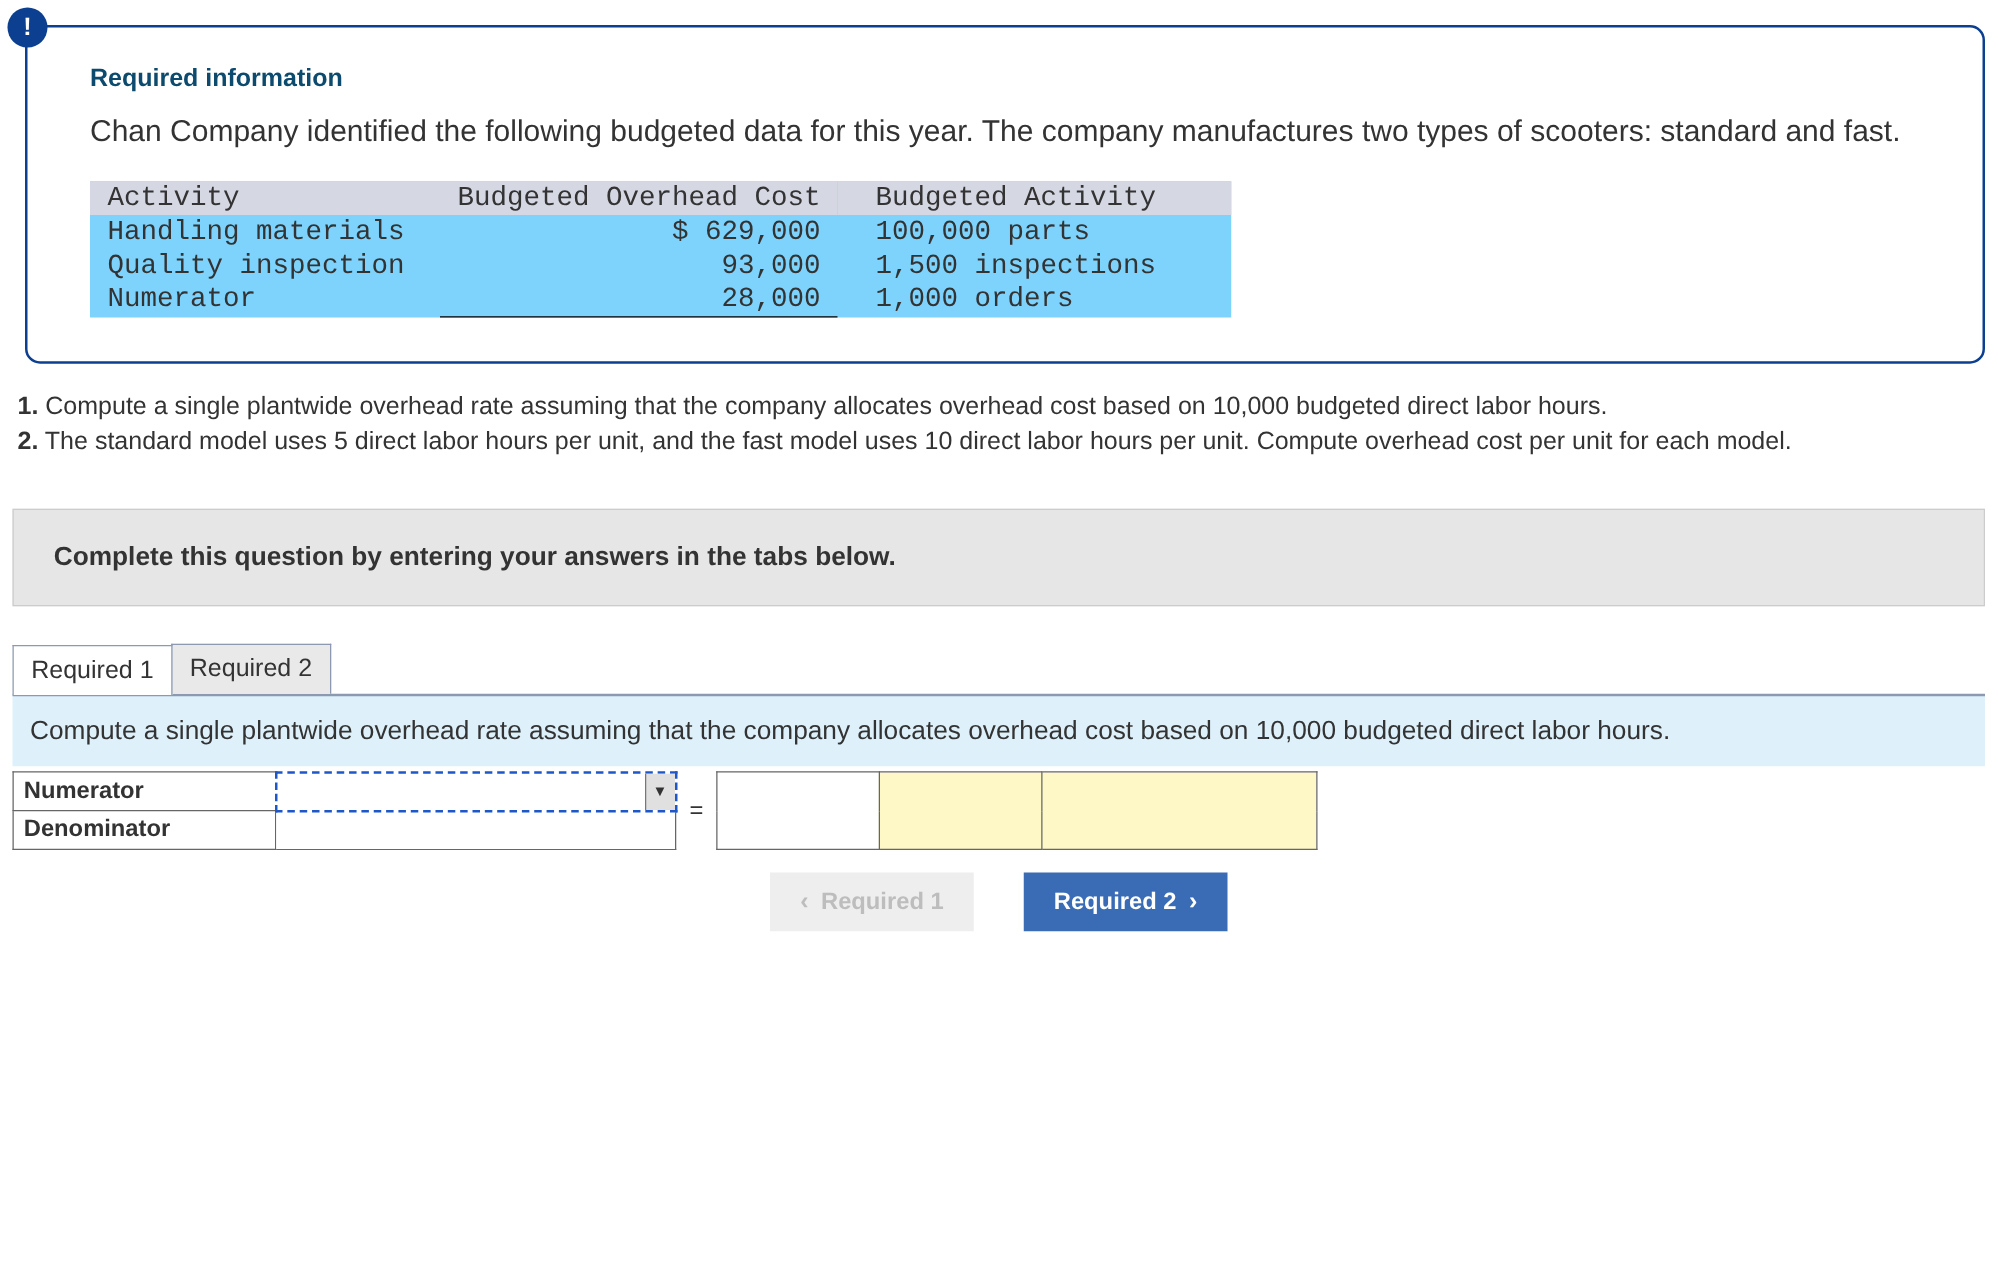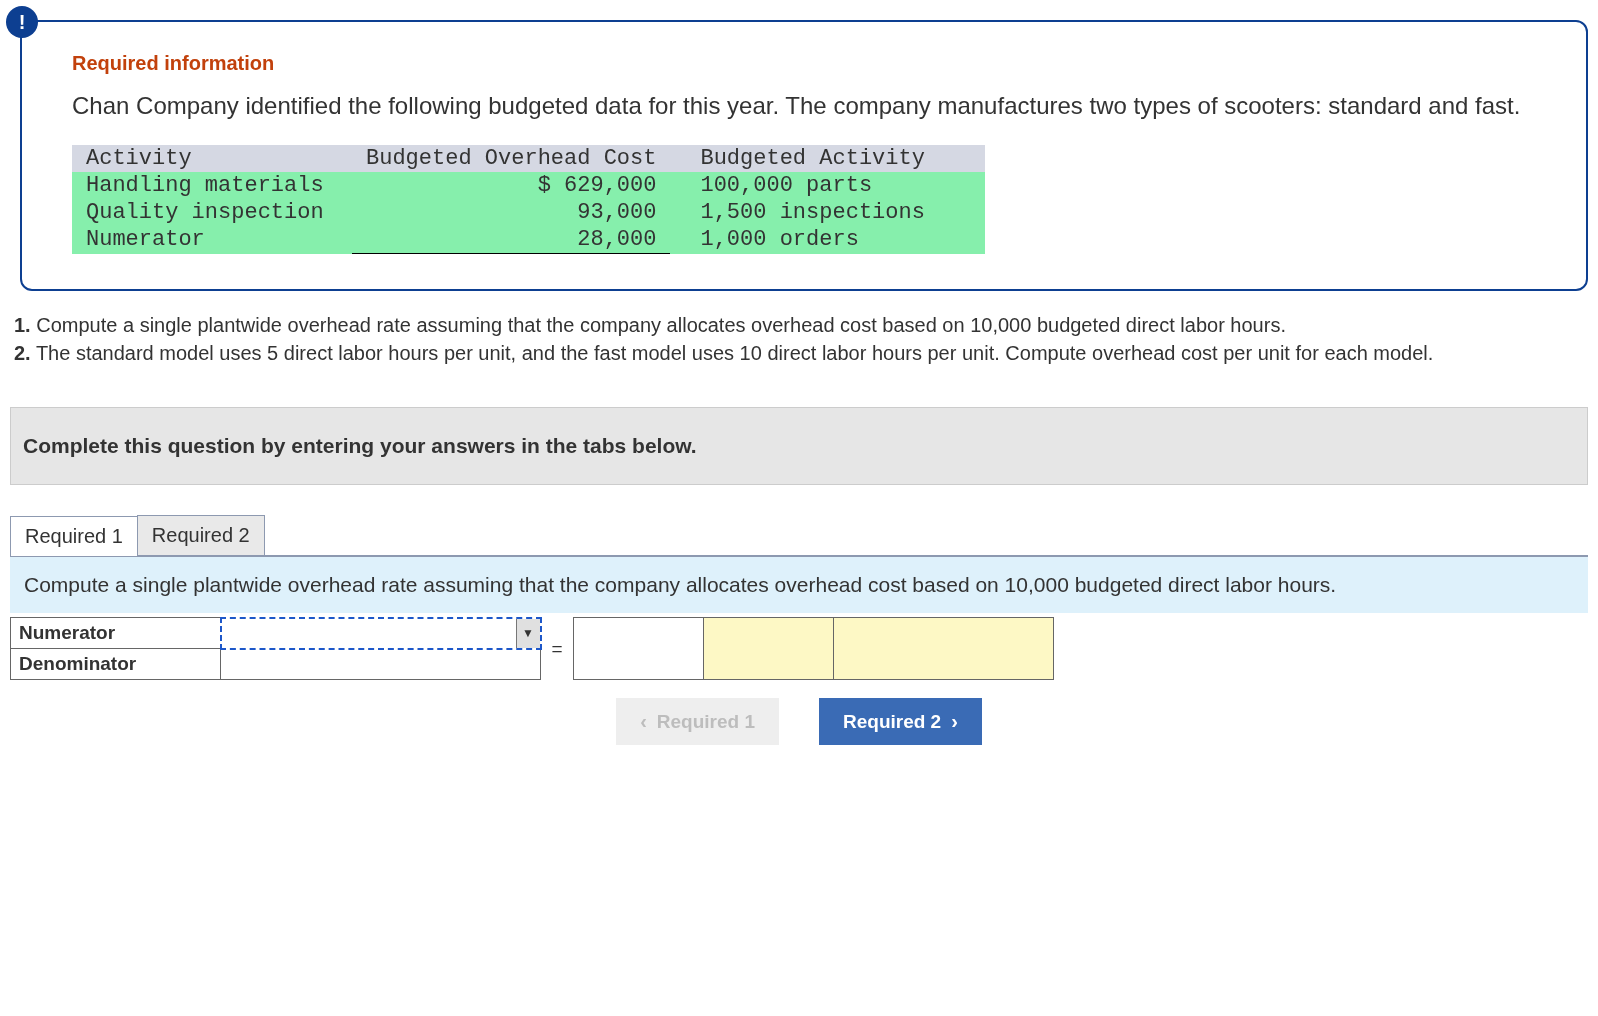--- a/index.html
+++ b/index.html
@@ -28,51 +28,51 @@
     border-radius: 50%;
     background: #0d3f91;
     color: #fff;
     font-weight: bold;
     font-size: 20px;
     display: flex;
     align-items: center;
     justify-content: center;
   }
   .req-heading {
-    color: #c2410c;
+    color: #0c4a6e;
     font-weight: bold;
     font-size: 20px;
     margin-bottom: 14px;
   }
   .intro-text {
     font-size: 24px;
     line-height: 1.4;
     margin-bottom: 22px;
   }
   .data-table {
     font-family: "Courier New", Courier, monospace;
     font-size: 22px;
     border-collapse: collapse;
-    background: #86efac;
+    background: #7dd3fc;
   }
   .data-table td { padding: 1px 14px; white-space: pre; }
   .hdr-row td { background: #d5d8e3; }
   .col-activity { width: 280px; }
   .col-cost { width: 300px; text-align: right; }
   .col-budact { width: 300px; padding-left: 30px !important; }
   .underline-cell { border-bottom: 1px solid #000; }
   .dbl-underline { border-bottom: 4px double #000; }
   .questions {
     font-size: 20px;
     line-height: 1.4;
     margin: 8px 4px 40px 4px;
   }
   .grey-banner {
     background: #e6e6e6;
-    padding: 26px 12px;
+    padding: 26px 32px;
     font-size: 21px;
     font-weight: bold;
     border: 1px solid #ccc;
   }
   .tabs-row {
     display: flex;
     margin-top: 30px;
     border-bottom: 1px solid #8d99b0;
   }
   .tab {

